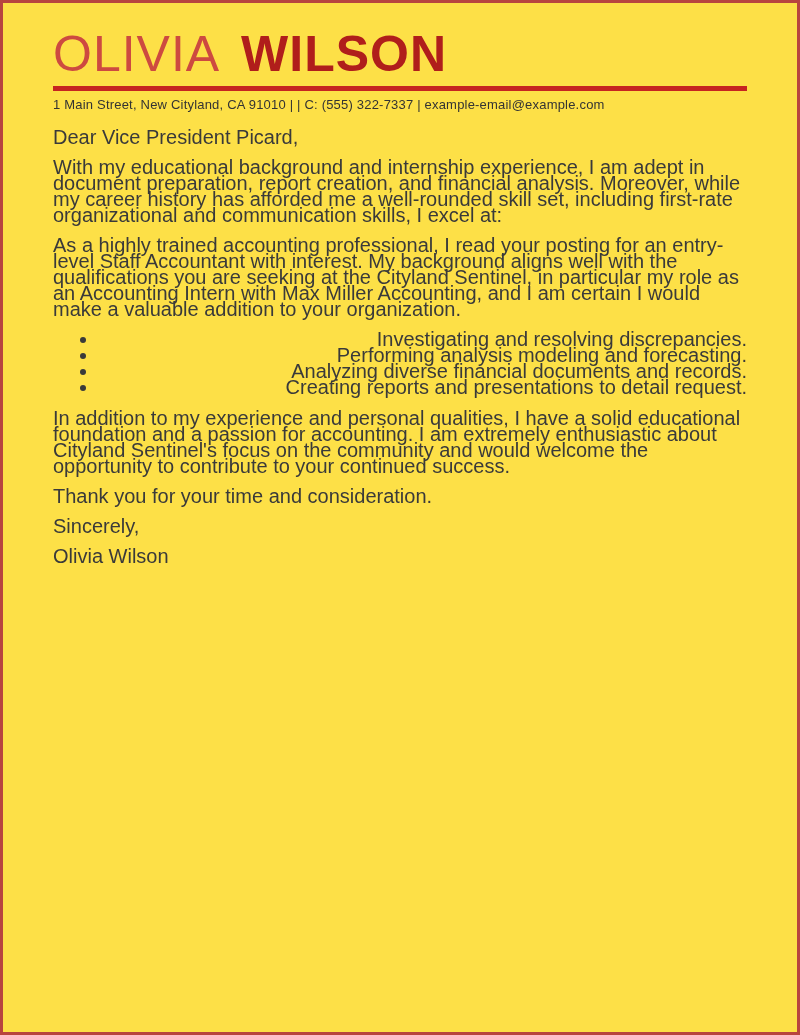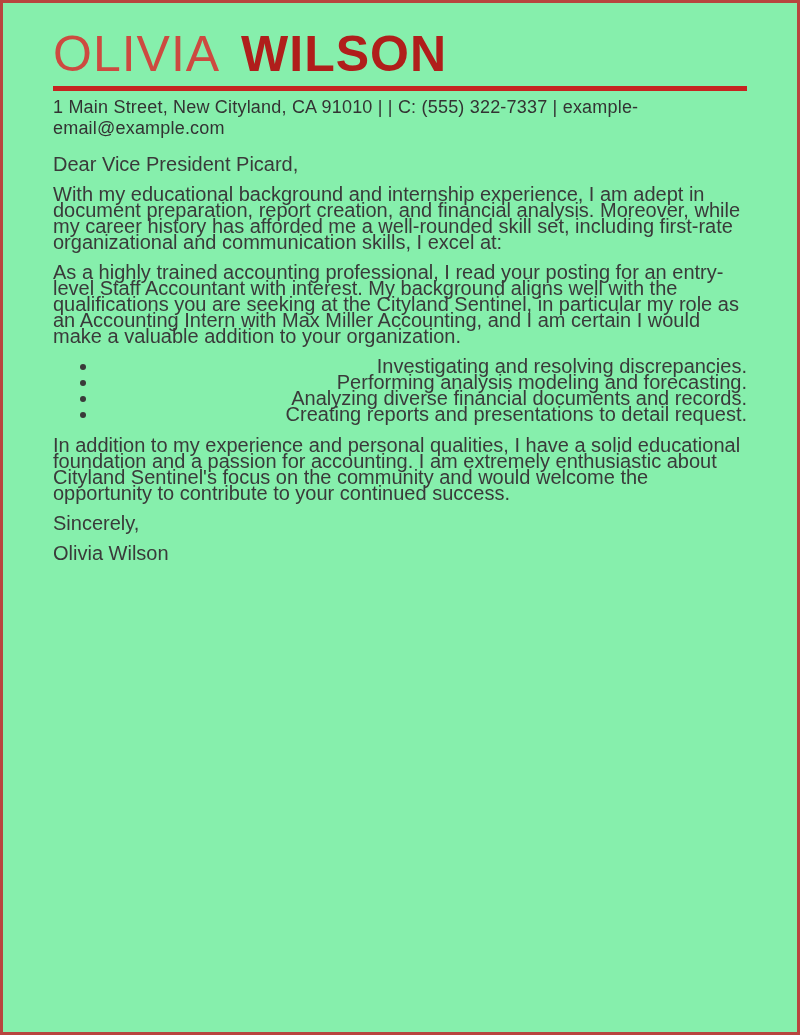--- a/index.html
+++ b/index.html
@@ -4,21 +4,21 @@
 <style>
   html, body {
     margin: 0;
     padding: 0;
     background: #ffffff;
   }
   .page {
     width: 800px;
     height: 1035px;
     box-sizing: border-box;
-    background: #86efac;
+    background: #fde047;
     border: 3px solid #b8453f;
     padding: 26px 50px 0 50px;
     font-family: "Liberation Sans", sans-serif;
     color: #3a3a3a;
     overflow: hidden;
   }
   
   .name {
     margin: 0;
     font-size: 50px;
@@ -36,21 +36,21 @@
     margin-left: 6px;
   }
   .header-rule {
     height: 5px;
     background: #c62420;
     margin-top: 7px;
     width: 100%;
   }
   .contact {
     margin-top: 6px;
-    font-size: 18px;
+    font-size: 13px;
     color: #333333;
     letter-spacing: 0.2px;
   }
   
   .letter-body {
     margin-top: 17px;
     font-size: 20px;
     line-height: 16px;
     color: #3a3a3a;
   }
@@ -102,20 +102,21 @@
     <ul class="skills-list">
       <li>Investigating and resolving discrepancies.</li>
       <li>Performing analysis modeling and forecasting.</li>
       <li>Analyzing diverse financial documents and records.</li>
       <li>Creating reports and presentations to detail request.</li>
     </ul>
 
     <p>In addition to my experience and personal qualities, I have a solid educational foundation and a passion for accounting. I am extremely enthusiastic about Cityland Sentinel's focus on the community and would welcome the opportunity to contribute to your continued success.</p>
 
 
+    <p>Thank you for your time and consideration.</p>
 
     <p class="signoff">Sincerely,</p>
 
     <p class="signature">Olivia Wilson</p>
 
   </main>
 
 </div>
 
 </body></html>

